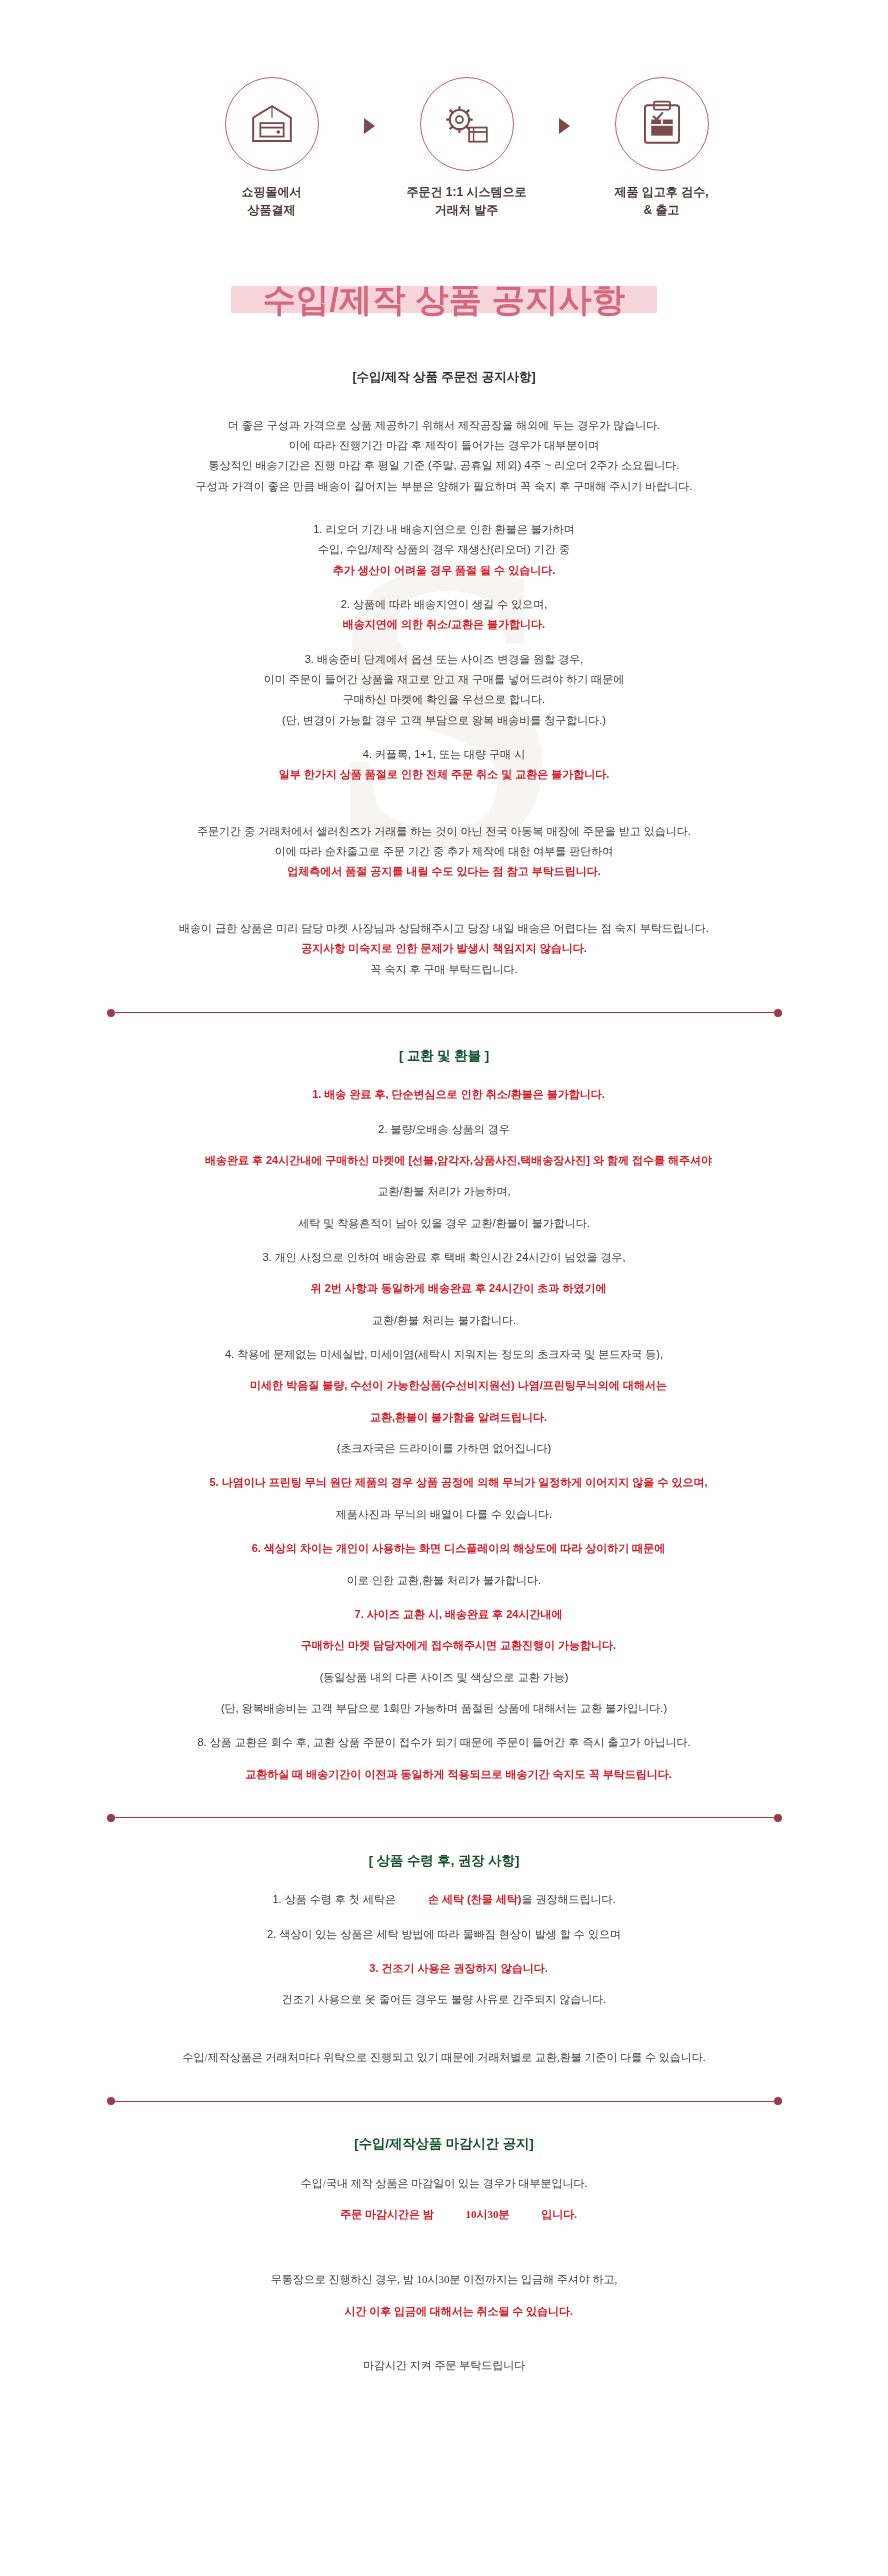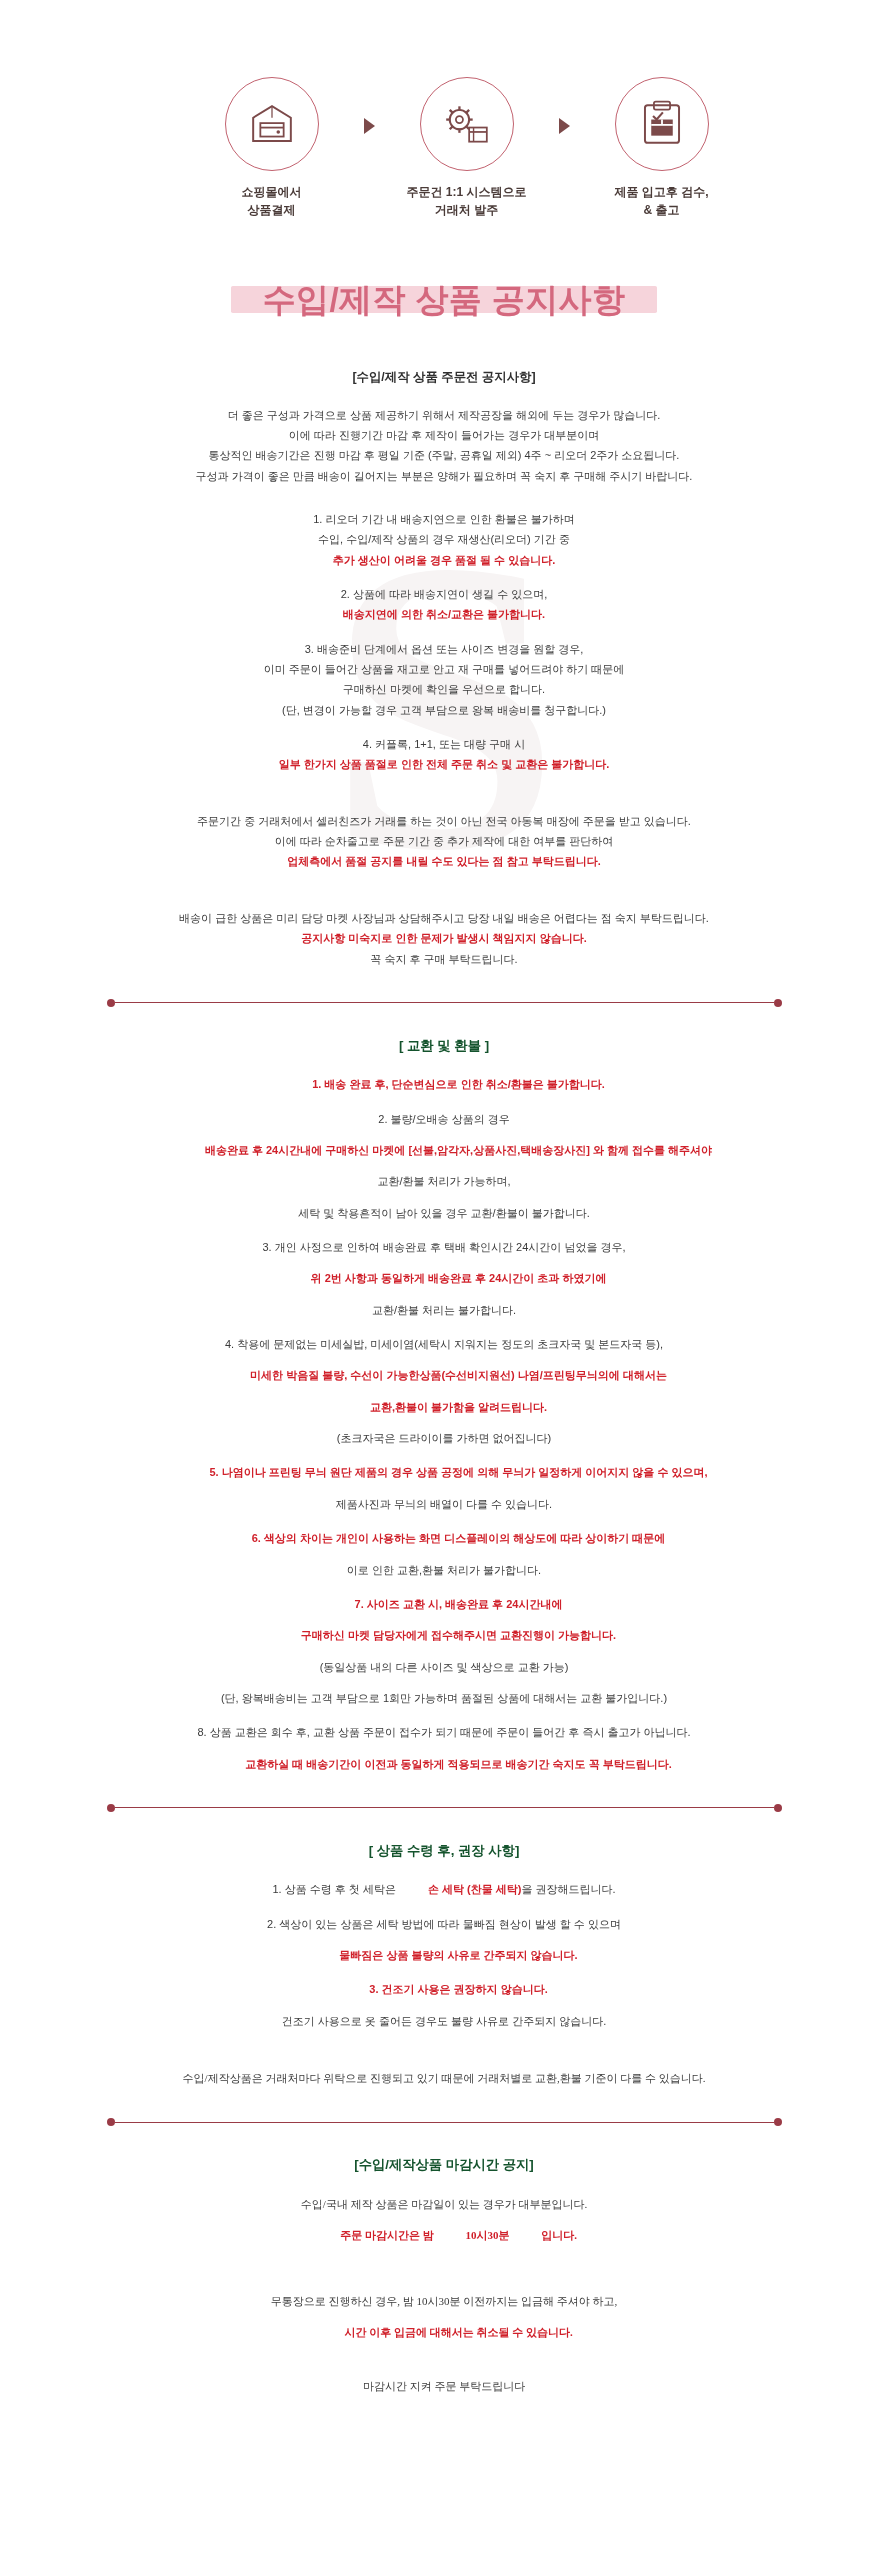--- a/index.html
+++ b/index.html
@@ -144,21 +144,21 @@
 
   .block {
     text-align: center;
     font-size: 11px;
     line-height: 1.85;
   }
   .block .hd {
     font-weight: bold;
     font-size: 12.4px;
     color: #2f2f2f;
-    margin-bottom: 16px;
+    margin-bottom: 26px;
   }
   .block p { margin: 0; }
   .gap-s { height: 14px; }
   .gap-m { height: 23px; }
   .gap-l { height: 36px; }
   .red { color: #d0202a; font-weight: bold; margin-left: 29px; }
 
   
   .divider {
     width: 675px;
@@ -400,21 +400,20 @@
     <div class="sec-head">[ 상품 수령 후, 권장 사항]</div>
 
     <div class="list-item">
       <p>
         <span>1. 상품 수령 후 첫 세탁은 </span><span class="red">손 세탁 (찬물 세탁)</span><span>을 권장해드립니다.</span>
       </p>
     </div>
 
     <div class="list-item">
       <p>2. 색상이 있는 상품은 세탁 방법에 따라 물빠짐 현상이 발생 할 수 있으며</p>
-      <p class="red">물빠짐은 상품 불량의 사유로 간주되지 않습니다.</p>
     </div>
 
     <div class="list-item">
       <p class="red">3. 건조기 사용은 권장하지 않습니다.</p>
       <p>건조기 사용으로 옷 줄어든 경우도 불량 사유로 간주되지 않습니다.</p>
     </div>
 
     <div class="gap-m"></div>
 
     <div class="note">수입/제작상품은 거래처마다 위탁으로 진행되고 있기 때문에 거래처별로 교환,환불 기준이 다를 수 있습니다.</div>

